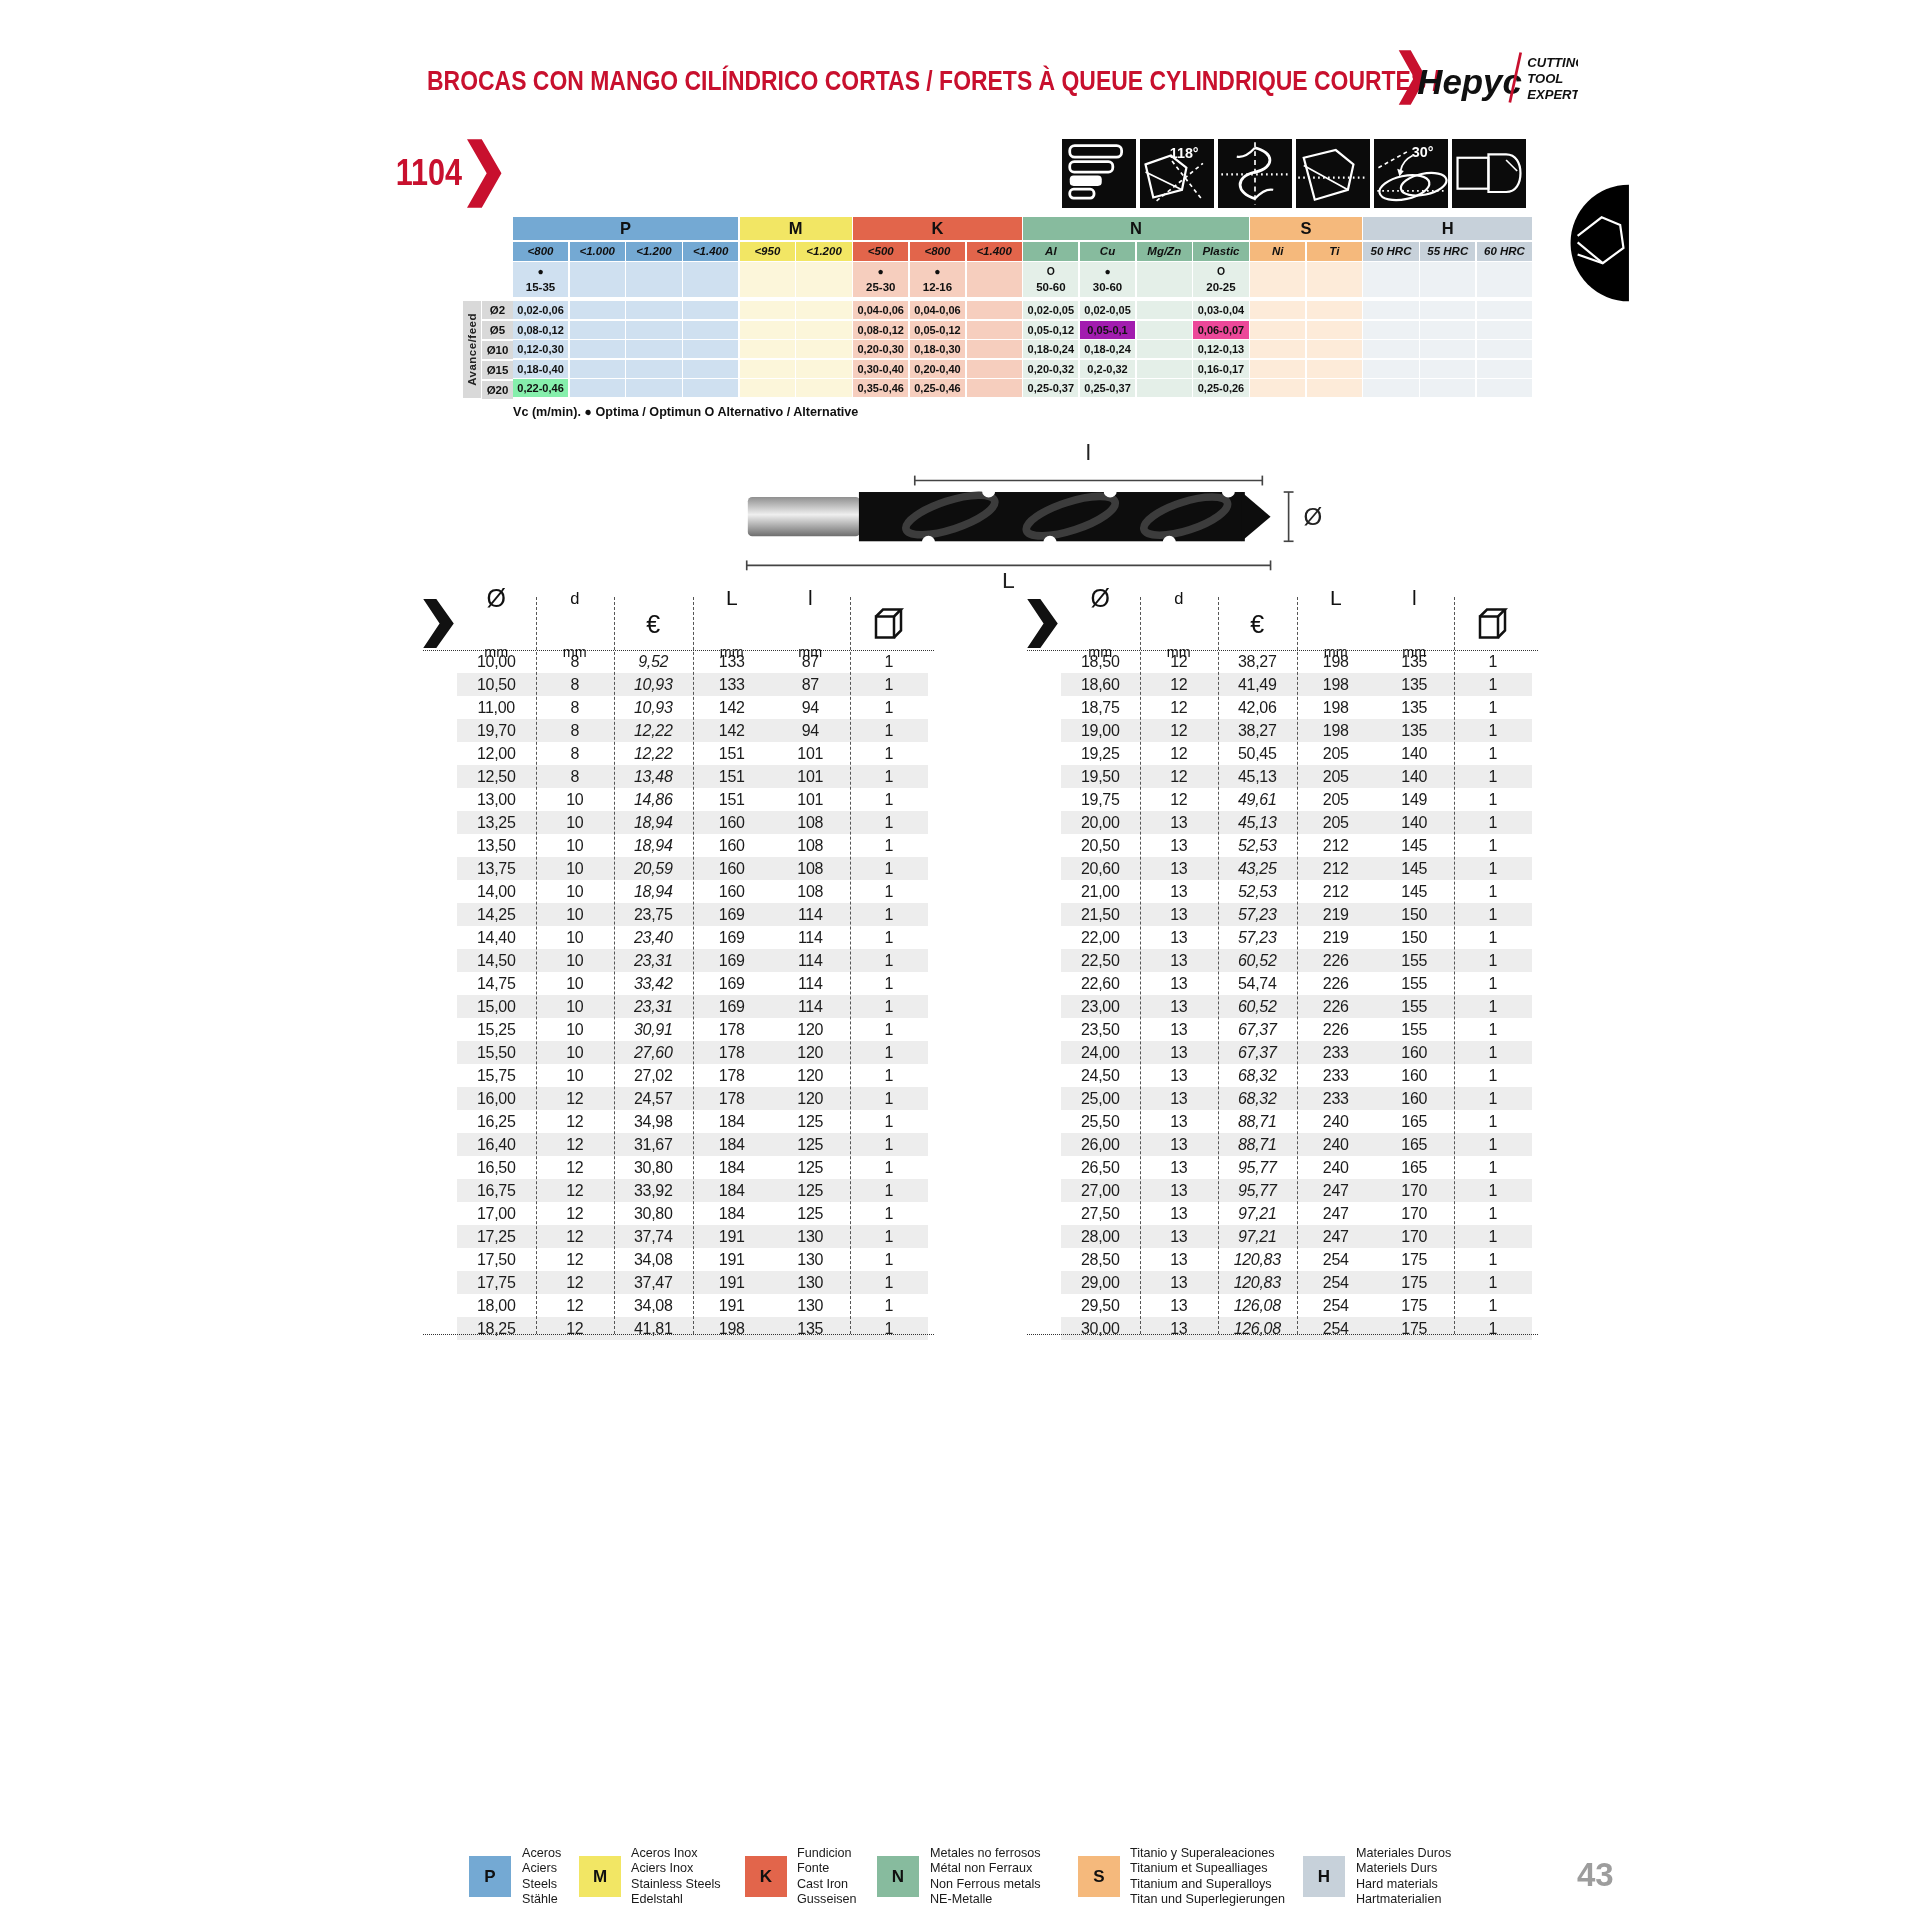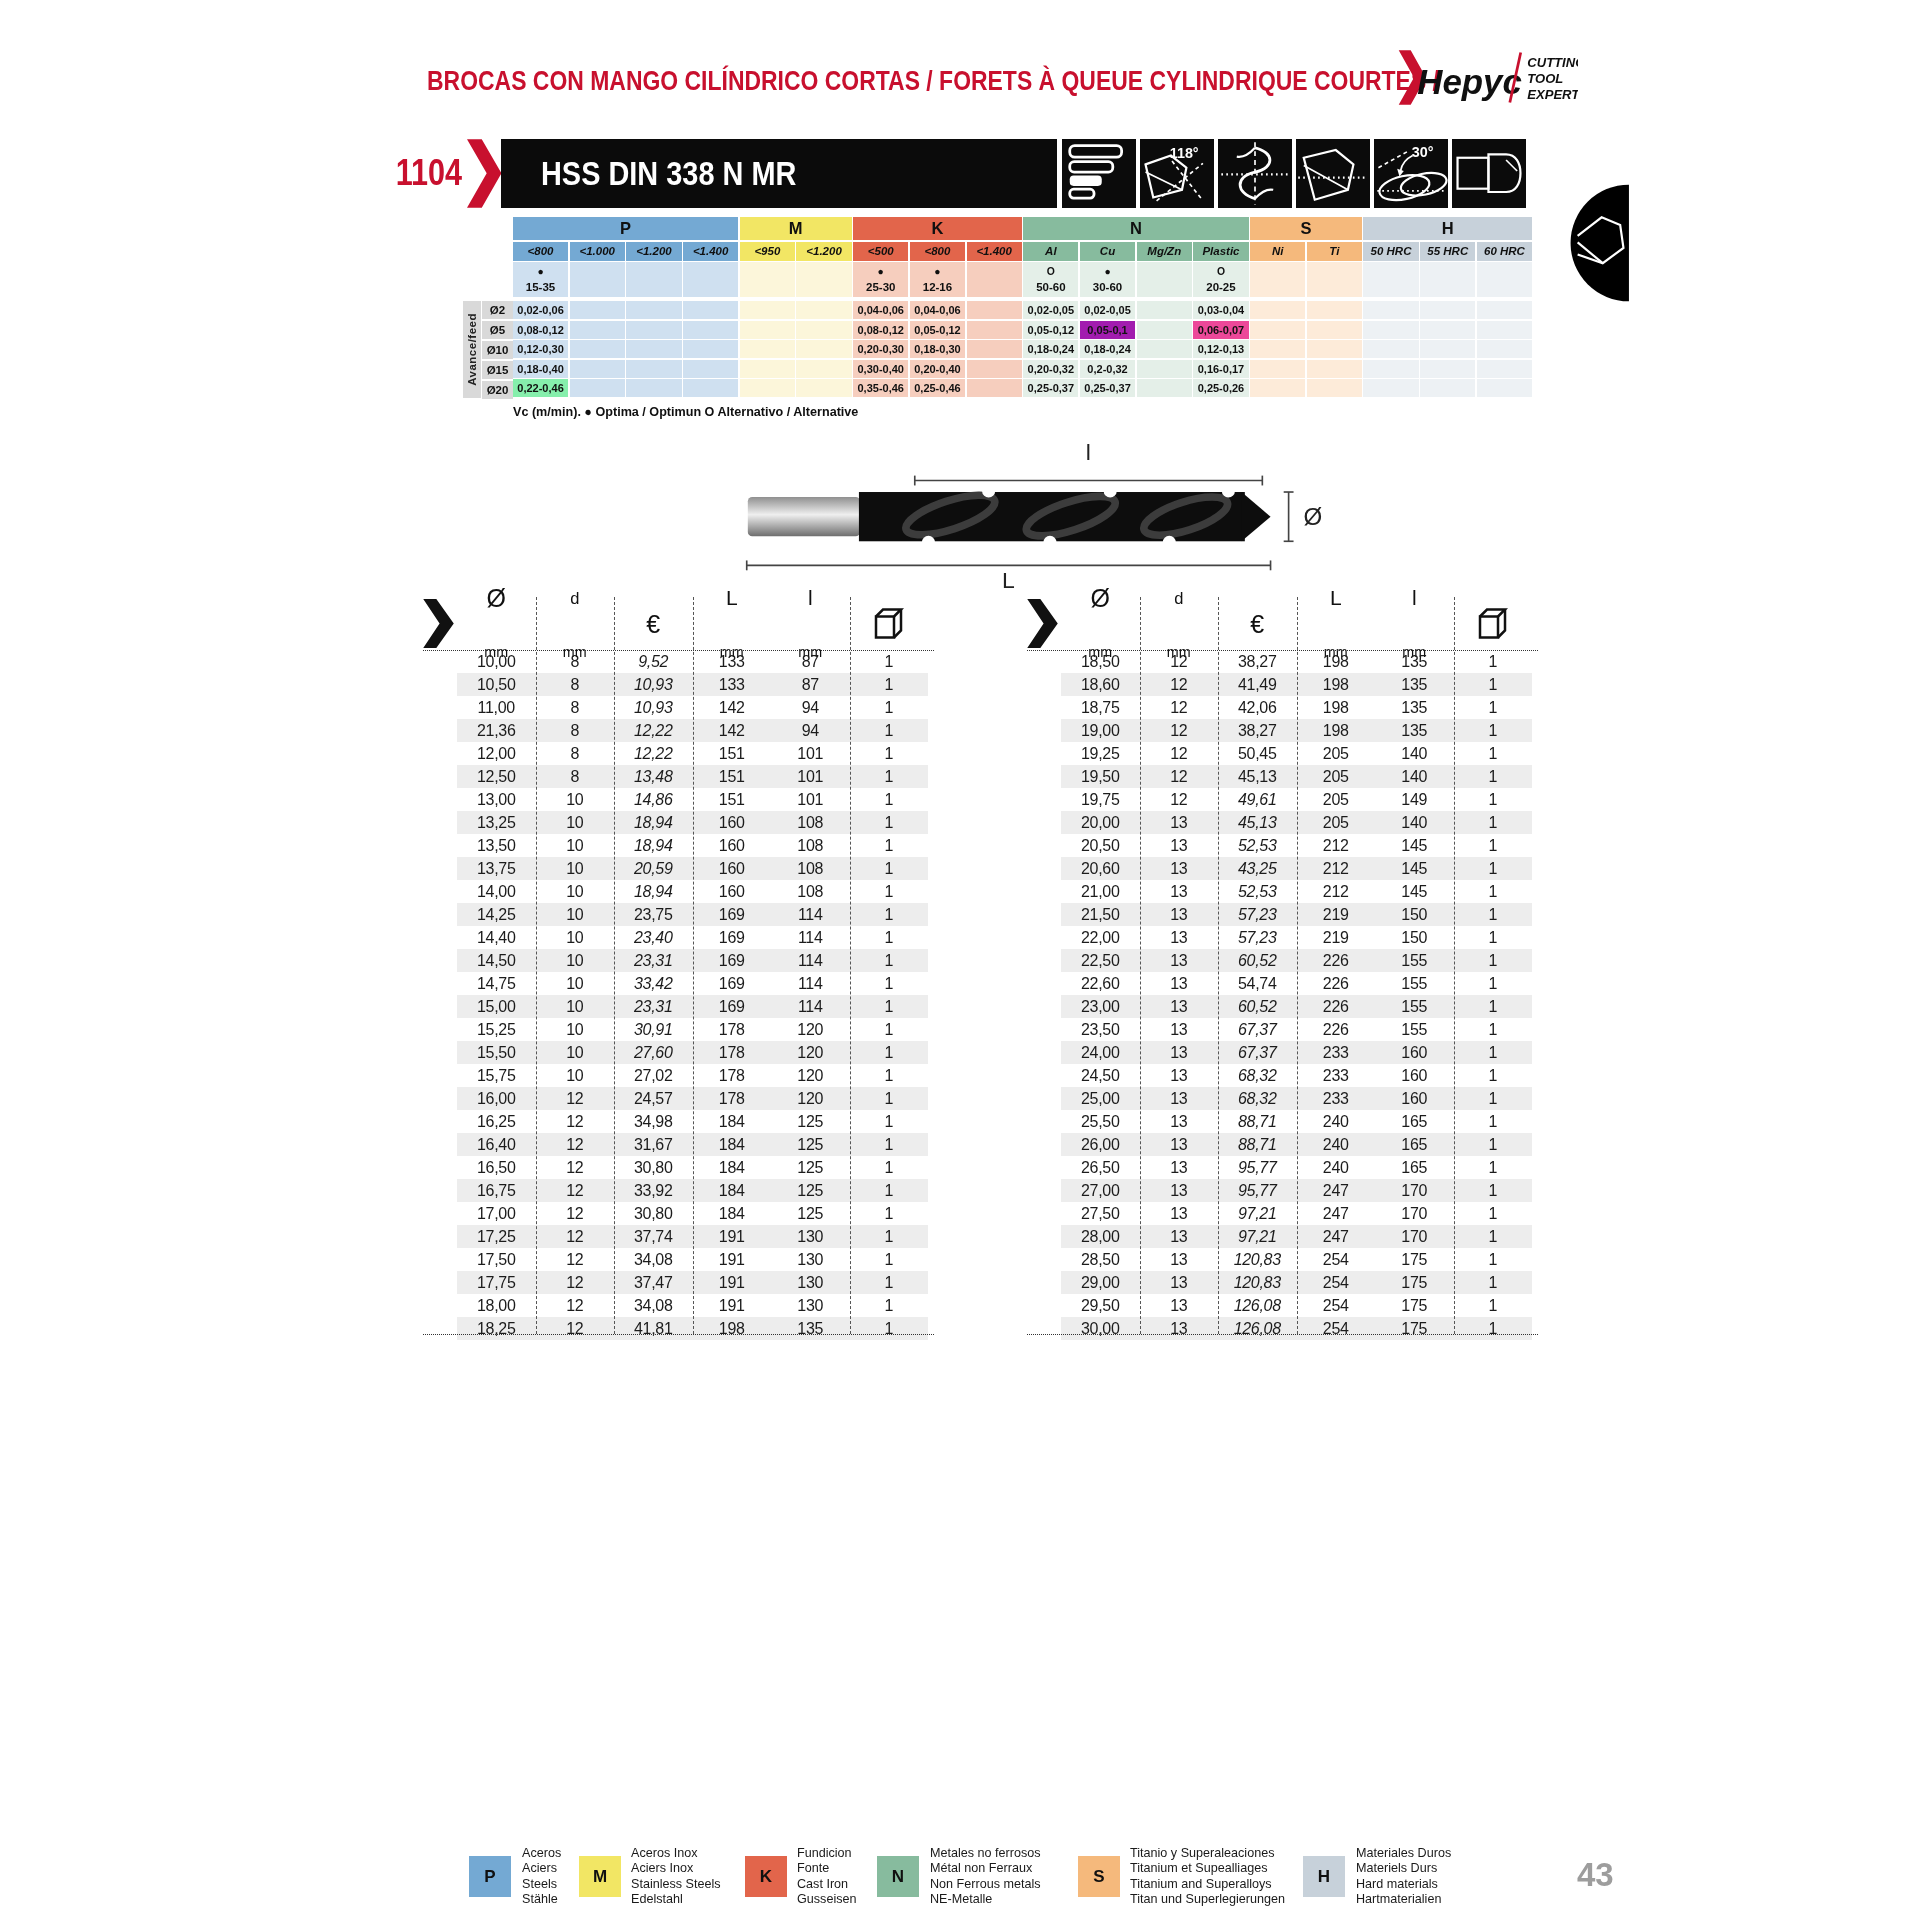--- a/index.html
+++ b/index.html
@@ -90,23 +90,20 @@
       <text x="238" y="96" font-size="24" font-weight="bold" font-style="italic" fill="#101010">EXPERTS</text>
     </svg>
   </div>
 
   <div class="prod-code">
     <span class="cxr">1104</span>
   </div>
   <svg class="abs" style="left:467px; top:139px;" width="35" height="69" viewBox="0 0 64 125">
     <polygon points="0,0 27,0 63,62 27,125 0,125 36,62" fill="#c8102e"></polygon>
   </svg>
-  <div class="prod-bar">
-    <span class="cx">HSS DIN 338 N MR</span>
-  </div>
   <div id="icon-strip">
       <div class="icon-tile" style="left: 1062px;"><svg width="74" height="69" viewBox="0 0 134 125">
           <rect x="14" y="12" width="94" height="21" rx="9" fill="none" stroke="#fff" stroke-width="5"></rect>
           <rect x="14" y="41" width="78" height="19" rx="8" fill="none" stroke="#fff" stroke-width="5"></rect>
           <rect x="14" y="66" width="58" height="19" rx="7" fill="#fff"></rect>
           <rect x="14" y="91" width="44" height="16" rx="7" fill="none" stroke="#fff" stroke-width="5"></rect>
         </svg></div>
       <div class="icon-tile" style="left: 1140px;"><svg width="74" height="69" viewBox="0 0 134 125">
           <text x="80" y="34" fill="#fff" font-size="26" font-weight="bold" text-anchor="middle">118°</text>
           <path d="M10,46 L56,30 L84,52 L76,92 L24,106 Z" fill="none" stroke="#fff" stroke-width="4"></path>
@@ -412,21 +409,21 @@
         </div>
         <div class="cat-row">
           <div class="cat-cell">11,00</div>
           <div class="cat-cell">8</div>
           <div class="cat-cell it">10,93</div>
           <div class="cat-cell">142</div>
           <div class="cat-cell">94</div>
           <div class="cat-cell">1</div>
         </div>
         <div class="cat-row stripe">
-          <div class="cat-cell">21,36</div>
+          <div class="cat-cell">19,70</div>
           <div class="cat-cell">8</div>
           <div class="cat-cell it">12,22</div>
           <div class="cat-cell">142</div>
           <div class="cat-cell">94</div>
           <div class="cat-cell">1</div>
         </div>
         <div class="cat-row">
           <div class="cat-cell">12,00</div>
           <div class="cat-cell">8</div>
           <div class="cat-cell it">12,22</div>

